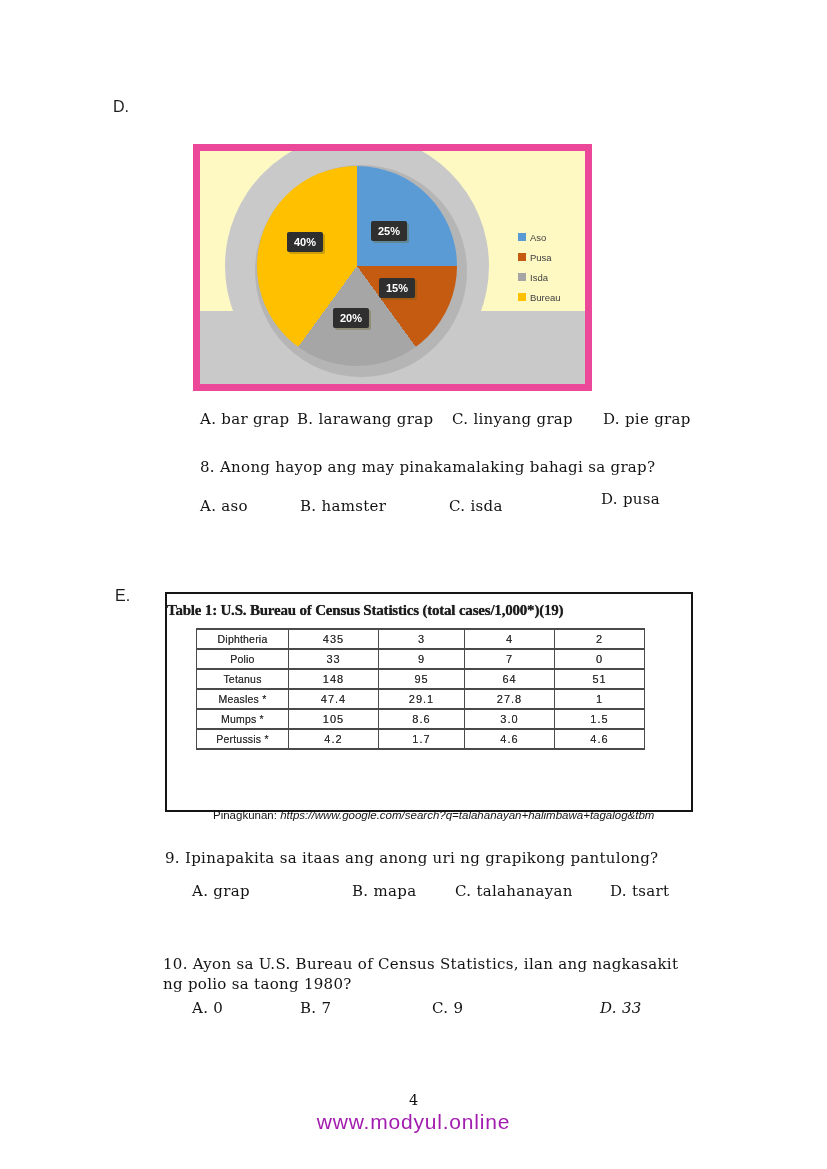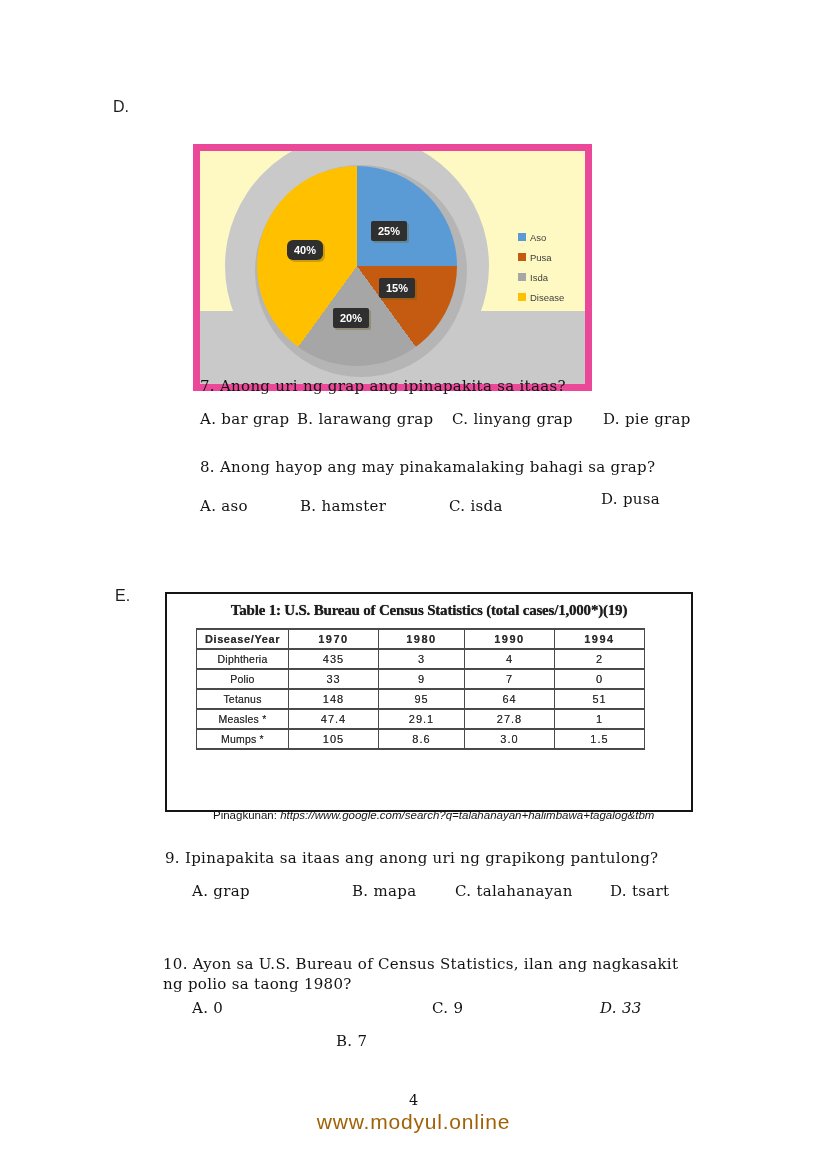--- a/index.html
+++ b/index.html
@@ -22,82 +22,81 @@
   #pie-legend{position:absolute;left:318px;top:76px;font-family:"Liberation Sans",sans-serif;font-size:9.5px;color:#404040;}
   .legend-item{height:20px;display:flex;align-items:center;}
   .legend-swatch{width:8px;height:8px;margin-right:4px;display:inline-block;}
 
   
   .qtext{position:absolute;font-size:15px;letter-spacing:0.3px;color:#131313;white-space:nowrap;}
   .opt{position:absolute;font-size:15px;letter-spacing:0.3px;color:#131313;white-space:nowrap;}
 
   
   #table-image{position:absolute;left:165px;top:592px;width:524px;height:216px;border:2px solid #151515;background:#ffffff;}
-  #table-title{position:absolute;left:0;right:0;top:8px;text-align:center;
+  #table-title{position:absolute;left:0;right:0;top:8px;
                font-family:"Liberation Serif",serif;font-weight:bold;font-size:15px;letter-spacing:-0.2px;color:#1d1d1d;
                text-shadow:0 0 0.7px rgba(20,20,20,0.9);}
   #census-table{position:absolute;left:29px;top:34px;border-collapse:collapse;
                 font-family:"Liberation Sans",sans-serif;color:#2e2e2e;
                 text-shadow:0 0 0.6px rgba(40,40,40,0.75);}
   #census-table th,#census-table td{border-top:2px solid #4a4a4a;border-bottom:2px solid #4a4a4a;
                 border-left:1.6px solid #4a4a4a;border-right:1.6px solid #4a4a4a;
                 height:18px;text-align:center;padding:0 2px;}
   #census-table th{font-size:11px;font-weight:bold;letter-spacing:1.5px;}
   #census-table th.disease-h{letter-spacing:0.6px;}
   #census-table td{font-size:11px;letter-spacing:1px;}
   #census-table td.rowname{font-size:10.5px;letter-spacing:0.2px;}
 
   #table-caption{position:absolute;left:213px;top:809px;font-family:"Liberation Sans",sans-serif;
                  font-size:11.5px;color:#141414;white-space:nowrap;}
   #table-caption .url{font-style:italic;}
 
   
   #page-number{position:absolute;left:0;right:0;top:1092px;text-align:center;font-size:14.5px;color:#111;}
   #watermark{position:absolute;left:0;right:0;top:1110px;text-align:center;
-             font-family:"Liberation Sans",sans-serif;font-size:21px;letter-spacing:0.8px;color:#a16207;}
+             font-family:"Liberation Sans",sans-serif;font-size:21px;letter-spacing:0.8px;color:#a21caf;}
 </style>
 </head>
 <body>
 
 <div id="page">
 
   <div class="sec-label" style="left:113px;top:98px;">D.</div>
 
   <div id="pie-image">
     <div id="pie-blob-circle" style="background: rgb(201, 201, 201);"></div>
     <div id="pie-blob-rect" style="background: rgb(201, 201, 201);"></div>
     <div id="pie-shadow" style="background: rgb(181, 181, 181);"></div>
     <div id="pie-chart" style="background: conic-gradient(rgb(91, 155, 213) 0deg, rgb(91, 155, 213) 90deg, rgb(197, 90, 17) 90deg, rgb(197, 90, 17) 144deg, rgb(166, 166, 166) 144deg, rgb(166, 166, 166) 216deg, rgb(255, 192, 0) 216deg, rgb(255, 192, 0) 360deg);"></div>
 
     <div class="plabel" style="left: 171px; top: 70px; background: rgb(47, 47, 47);">25%</div>
     <div class="plabel" style="left: 179px; top: 127px; background: rgb(47, 47, 47);">15%</div>
     <div class="plabel" style="left: 133px; top: 157px; background: rgb(47, 47, 47);">20%</div>
-    <div class="plabel" style="left: 87px; top: 89px; background: rgb(47, 47, 47); border-radius: 6px;">40%</div>
+    <div class="plabel" style="left: 87px; top: 81px; background: rgb(47, 47, 47);">40%</div>
 
     <div id="pie-legend">
       <div class="legend-item">
         <span class="legend-swatch" style="background: rgb(91, 155, 213);"></span>
         <span>Aso</span>
       </div>
       <div class="legend-item">
         <span class="legend-swatch" style="background: rgb(197, 90, 17);"></span>
         <span>Pusa</span>
       </div>
       <div class="legend-item">
         <span class="legend-swatch" style="background: rgb(166, 166, 166);"></span>
         <span>Isda</span>
       </div>
       <div class="legend-item">
         <span class="legend-swatch" style="background: rgb(255, 192, 0);"></span>
-        <span>Disease</span>
+        <span>Bureau</span>
       </div>
     </div>
   </div>
 
-  <div class="qtext" style="left:200px;top:377px;">7. Anong uri ng grap ang ipinapakita sa itaas?</div>
   <div>
     <span class="opt" style="left:200px;top:410px;">A. bar grap</span>
     <span class="opt" style="left:297px;top:410px;">B. larawang grap</span>
     <span class="opt" style="left:452px;top:410px;">C. linyang grap</span>
     <span class="opt" style="left:603px;top:410px;">D. pie grap</span>
   </div>
 
   <div class="qtext" style="left:200px;top:458px;">8. Anong hayop ang may pinakamalaking bahagi sa grap?</div>
   <div>
     <span class="opt" style="left:200px;top:497px;">A. aso</span>
@@ -112,27 +111,20 @@
     <div id="table-title">Table 1: U.S. Bureau of Census Statistics (total cases/1,000*)(19)</div>
     <table id="census-table">
       <colgroup>
           <col style="width:92px">
           <col style="width:90px">
           <col style="width:86px">
           <col style="width:90px">
           <col style="width:90px">
         </colgroup>
       <tbody>
-          <tr>
-        <th class="disease-h">Disease/Year</th>
-        <th>1970</th>
-        <th>1980</th>
-        <th>1990</th>
-        <th>1994</th>
-      </tr>
       <tr>
         <td class="rowname">Diphtheria</td>
         <td>435</td>
         <td>3</td>
         <td>4</td>
         <td>2</td>
       </tr>
       <tr>
         <td class="rowname">Polio</td>
         <td>33</td>
@@ -154,41 +146,48 @@
         <td>27.8</td>
         <td>1</td>
       </tr>
       <tr>
         <td class="rowname">Mumps *</td>
         <td>105</td>
         <td>8.6</td>
         <td>3.0</td>
         <td>1.5</td>
       </tr>
+      <tr>
+        <td class="rowname">Pertussis *</td>
+        <td>4.2</td>
+        <td>1.7</td>
+        <td>4.6</td>
+        <td>4.6</td>
+      </tr>
     </tbody>
       </table>
   </div>
 
   <div id="table-caption">
     <span>Pinagkunan: </span><span class="url">https://www.google.com/search?q=talahanayan+halimbawa+tagalog&amp;tbm</span>
   </div>
 
   <div class="qtext" style="left:165px;top:849px;">9. Ipinapakita sa itaas ang anong uri ng grapikong pantulong?</div>
   <div>
     <span class="opt" style="left:192px;top:882px;">A. grap</span>
     <span class="opt" style="left:352px;top:882px;">B. mapa</span>
     <span class="opt" style="left:455px;top:882px;">C. talahanayan</span>
     <span class="opt" style="left:610px;top:882px;text-align:right;">D. tsart</span>
   </div>
 
   <div class="qtext" style="left:163px;top:955px;">10. Ayon sa U.S. Bureau of Census Statistics, ilan ang nagkasakit</div>
   <div class="qtext" style="left:163px;top:975px;">ng polio sa taong 1980?</div>
   <div>
     <span class="opt" style="left:192px;top:999px;">A. 0</span>
-    <span class="opt" style="left:300px;top:1032px;margin-left:36px;">B. 7</span>
+    <span class="opt" style="left:300px;top:999px;">B. 7</span>
     <span class="opt" style="left:432px;top:999px;">C. 9</span>
     <span class="opt" style="left:600px;top:999px;font-style:italic;">D. 33</span>
   </div>
 
   <div id="page-number">4</div>
   <div id="watermark">www.modyul.online</div>
 
 </div>
 
 </body></html>

